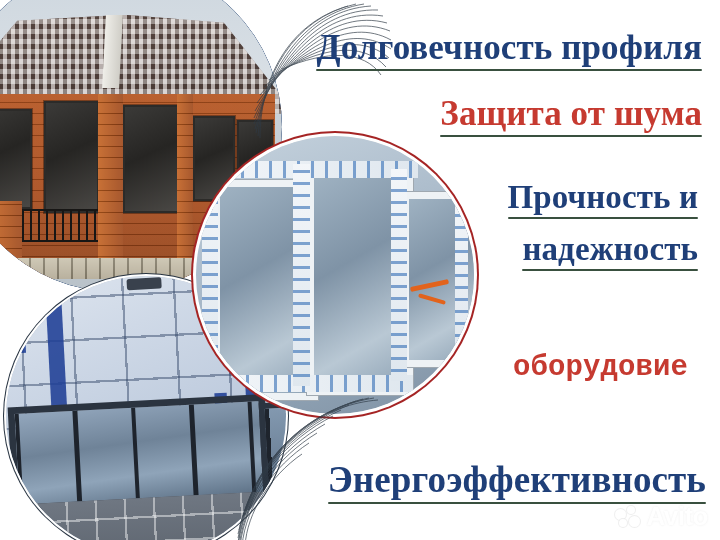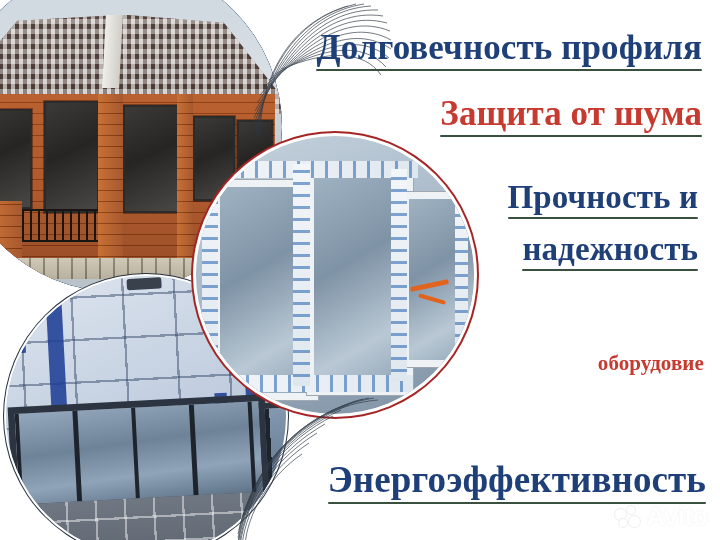--- a/index.html
+++ b/index.html
@@ -180,21 +180,21 @@
     border-radius:1px;
   }
   .navy{color:#1f3f78;}
   .red{color:#c63a30;}
 
   #f-dolgovechnost{ right:18px; top:30px;  font-size:35px; }
   #f-zashchita   { right:18px; top:96px;  font-size:35px; }
   #f-prochnost   { right:22px; top:180px; font-size:33px; }
   #f-nadezhnost  { right:22px; top:232px; font-size:33px; }
   #f-sovremennoe { right:28px; top:305px; font-size:29px; }
-  #f-oborudovie  { right:16px; top:353px; font-size:21px; }
+  #f-oborudovie  { right:32px; top:353px; font-size:29px;font-family:Liberation Mono, monospace; }
   #f-energo      { right:14px; top:461px; font-size:37px; }
 
   
   #f-dolgovechnost .rule{width:100%;}
   #f-zashchita .rule{width:100%;}
   #f-prochnost .rule{width:100%;}
   #f-nadezhnost .rule{width:100%;}
   #f-sovremennoe .rule{width:100%;}
   #f-oborudovie .rule{width:0;height:0;}
   #f-energo .rule{width:100%;}

